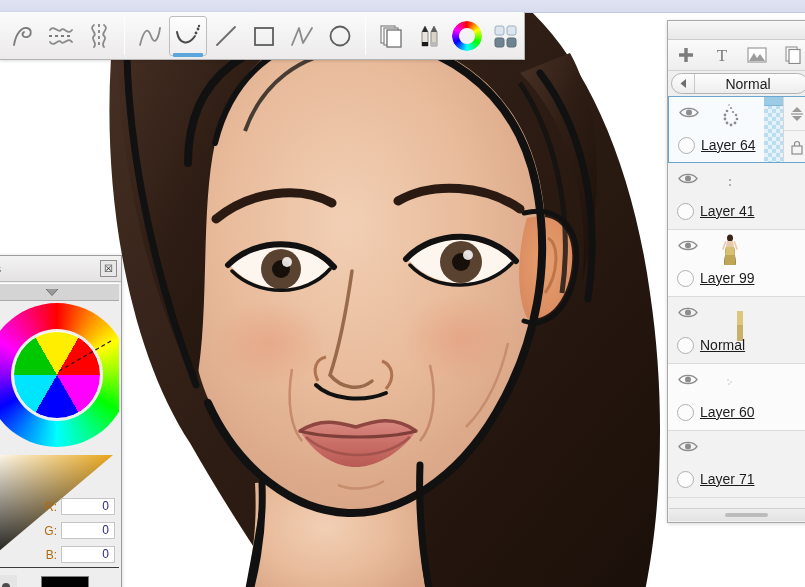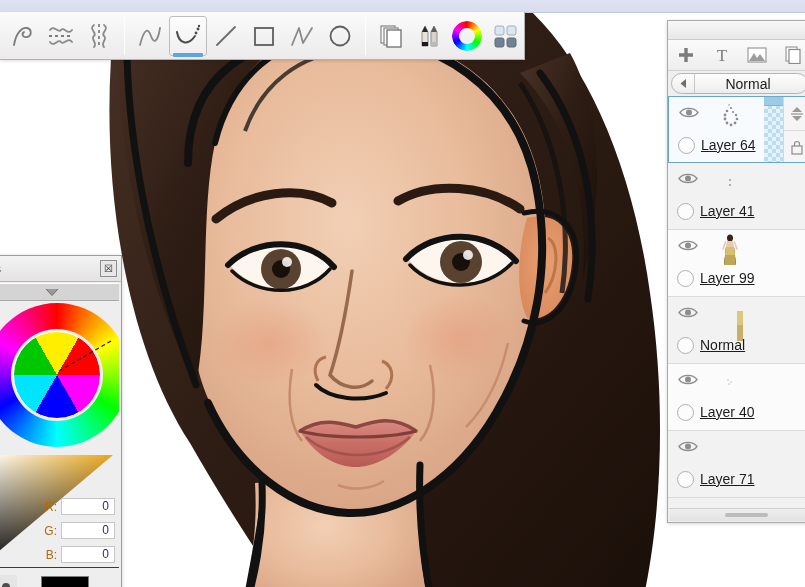--- a/index.html
+++ b/index.html
@@ -843,21 +843,21 @@
         <span class="lthumb">
           <svg width="34" height="30" viewBox="0 0 34 30">
             <g fill="#d8d8d8">
               <circle cx="15" cy="10" r="1"></circle>
                 <circle cx="18" cy="12" r="1"></circle>
               <circle cx="16" cy="14" r="1"></circle>
             </g>
           </svg>
         </span>
         <span class="radio"></span>
-        <span class="lname">Layer 40</span>
+        <span class="lname">Layer 60</span>
       </div>
 
       <div class="layer-row alt">
         <span class="eye">
           <svg width="20" height="13" viewBox="0 0 20 13">
             <path d="M1 6.5 C 5 1, 15 1, 19 6.5 C 15 12, 5 12, 1 6.5 Z" fill="none" stroke="#8d8d8d" stroke-width="1.3"></path>
             <circle cx="10" cy="6.5" r="3" fill="#8d8d8d"></circle>
           </svg>
         </span>
         <span class="radio"></span>

